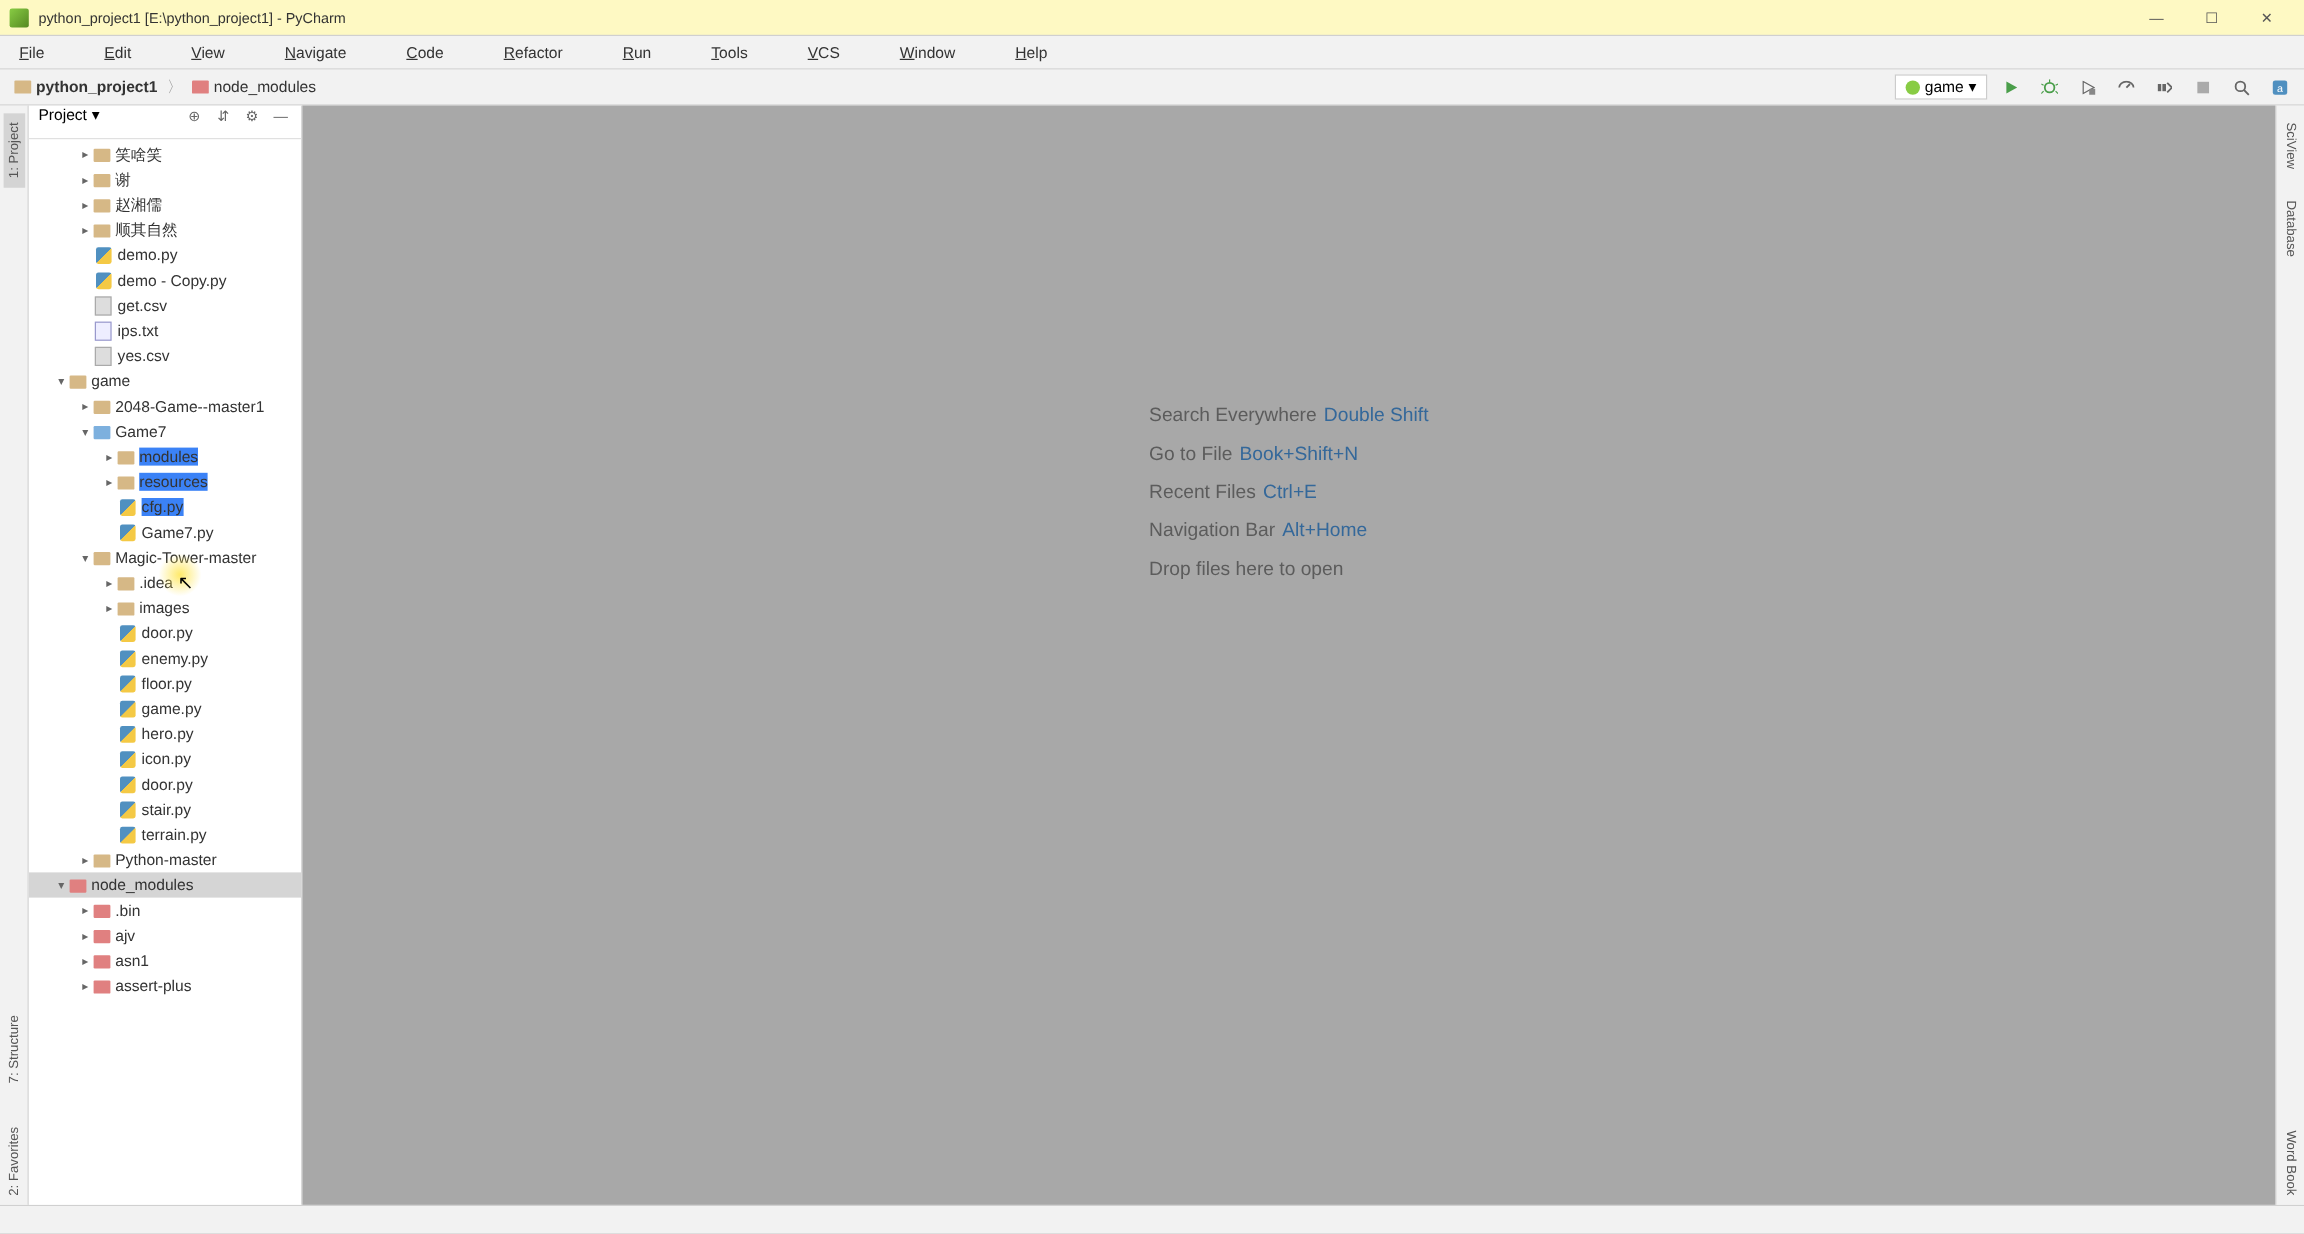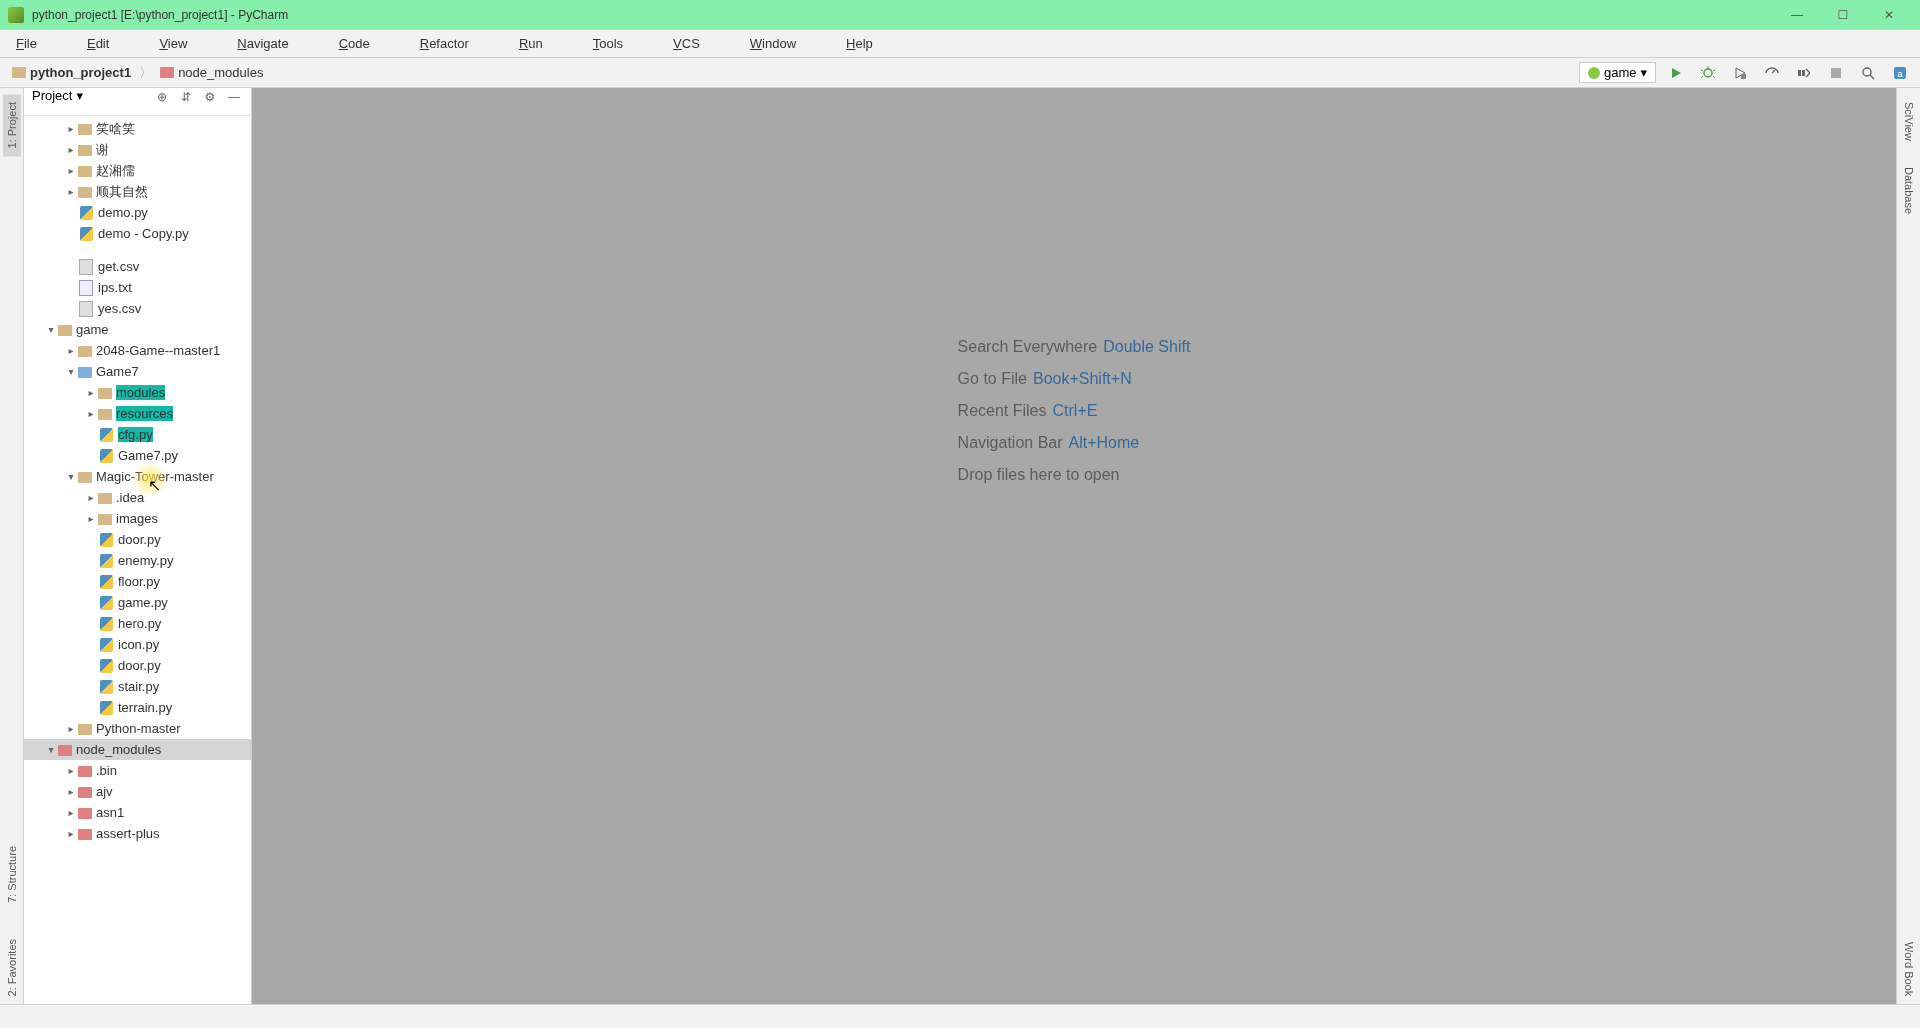--- a/index.html
+++ b/index.html
@@ -1,18 +1,18 @@
 <!DOCTYPE html>
 <html><head>
 <meta charset="utf-8">
 <style>
 * { margin: 0; padding: 0; box-sizing: border-box; font-family: "Segoe UI", Arial, sans-serif; }
 body { width: 1920px; height: 1028px; background: #f2f2f2; overflow: hidden; position: relative; }
 
-.titlebar { height: 30px; background: #86efac; display: flex; align-items: center; padding: 0 8px; border-bottom: 1px solid #d0d0d0; }
+.titlebar { height: 30px; background: #fef9c3; display: flex; align-items: center; padding: 0 8px; border-bottom: 1px solid #d0d0d0; }
 .titlebar .app-icon { width: 16px; height: 16px; background: linear-gradient(135deg,#88cc44,#558822); border-radius: 2px; margin-right: 8px; }
 .titlebar .title-text { font-size: 12px; color: #333; flex: 1; }
 .win-controls { display: flex; }
 .win-btn { width: 46px; height: 30px; display: flex; align-items: center; justify-content: center; font-size: 12px; color: #555; }
 
 .menubar { height: 28px; background: #f2f2f2; display: flex; align-items: center; padding: 0 8px; border-bottom: 1px solid #d0d0d0; gap: 34px; }
 .menu-item { padding: 4px 8px; font-size: 13px; color: #333; cursor: pointer; }
 .menu-item u { text-decoration: underline; }
 
 .toolbar { height: 30px; background: #f2f2f2; display: flex; align-items: center; padding: 0 8px; border-bottom: 1px solid #d0d0d0; }
@@ -43,21 +43,21 @@
 .exp { width: 14px; text-align: center; color: #666; font-size: 10px; display: inline-block; flex-shrink: 0; }
 .exp.empty { visibility: hidden; }
 .node-icon { width: 16px; height: 14px; margin-right: 4px; flex-shrink: 0; display: inline-flex; align-items: center; justify-content: center; }
 .node-icon.folder { background: #d6b886; border-radius: 1px; height: 11px; width: 14px; margin-top: 1px; }
 .node-icon.folder.src { background: #7db0de; }
 .node-icon.folder.excl { background: #e08080; }
 .node-icon.pyfile::before { content: ""; width: 13px; height: 14px; background: linear-gradient(135deg,#5090c0 49%,#f4c945 51%); display: block; border-radius: 2px; }
 .node-icon.csvfile::before { content: ""; width: 12px; height: 14px; background: #ddd; border: 1px solid #aaa; display: block; }
 .node-icon.txtfile::before { content: ""; width: 12px; height: 14px; background: #eef; border: 1px solid #99c; display: block; }
 .tree-label { color: #333; }
-.tree-label.highlighted { background: #14b8a6; }
+.tree-label.highlighted { background: #3b82f6; }
 
 .editor-area { flex: 1; background: #a8a8a8; position: relative; display: flex; align-items: flex-start; justify-content: center; }
 .welcome { margin-top: 250px; display: flex; flex-direction: column; gap: 14px; font-size: 16px; color: #5c5c5c; }
 .welcome .line { display: flex; gap: 6px; }
 .welcome .key { color: #34689a; }
 
 .right-tabs { width: 24px; background: #f2f2f2; border-left: 1px solid #d0d0d0; display: flex; flex-direction: column; align-items: center; padding-top: 6px; }
 .right-tab { writing-mode: vertical-rl; font-size: 11px; color: #555; padding: 8px 3px; cursor: pointer; }
 
 .statusbar { height: 24px; background: #f2f2f2; border-top: 1px solid #d0d0d0; }
@@ -204,21 +204,21 @@
         <div class="tree-row" style="padding-left: 40px;">
           <span class="exp empty">▸</span>
           <span class="node-icon pyfile"></span>
           <span class="tree-label">demo.py</span>
         </div>
         <div class="tree-row" style="padding-left: 40px;">
           <span class="exp empty">▸</span>
           <span class="node-icon pyfile"></span>
           <span class="tree-label">demo - Copy.py</span>
         </div>
-        <div class="tree-row" style="padding-left: 40px; margin-top: 12px;">
+        <div class="tree-row" style="padding-left: 40px;">
           <span class="exp empty">▸</span>
           <span class="node-icon csvfile"></span>
           <span class="tree-label">get.csv</span>
         </div>
         <div class="tree-row" style="padding-left: 40px;">
           <span class="exp empty">▸</span>
           <span class="node-icon txtfile"></span>
           <span class="tree-label">ips.txt</span>
         </div>
         <div class="tree-row" style="padding-left: 40px;">

